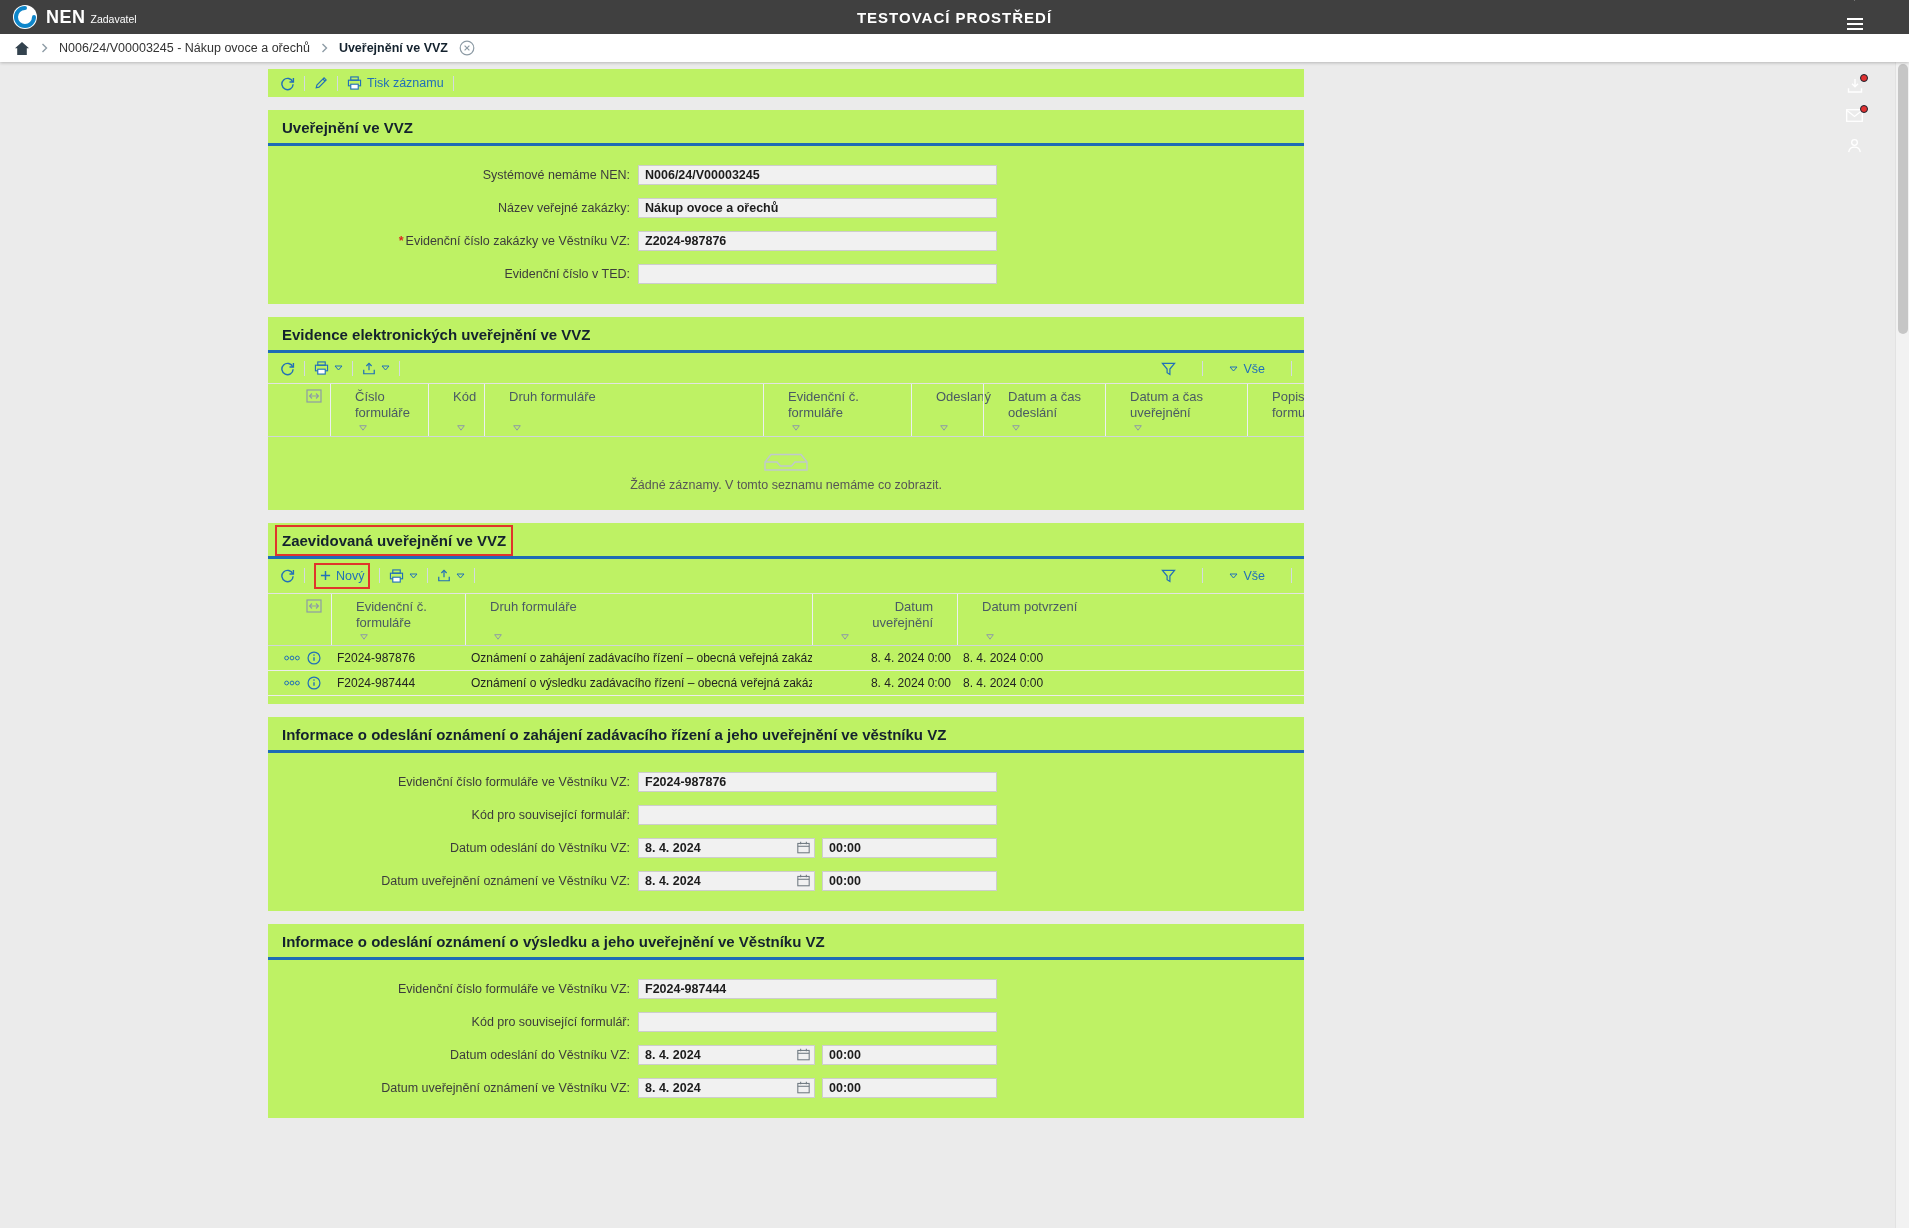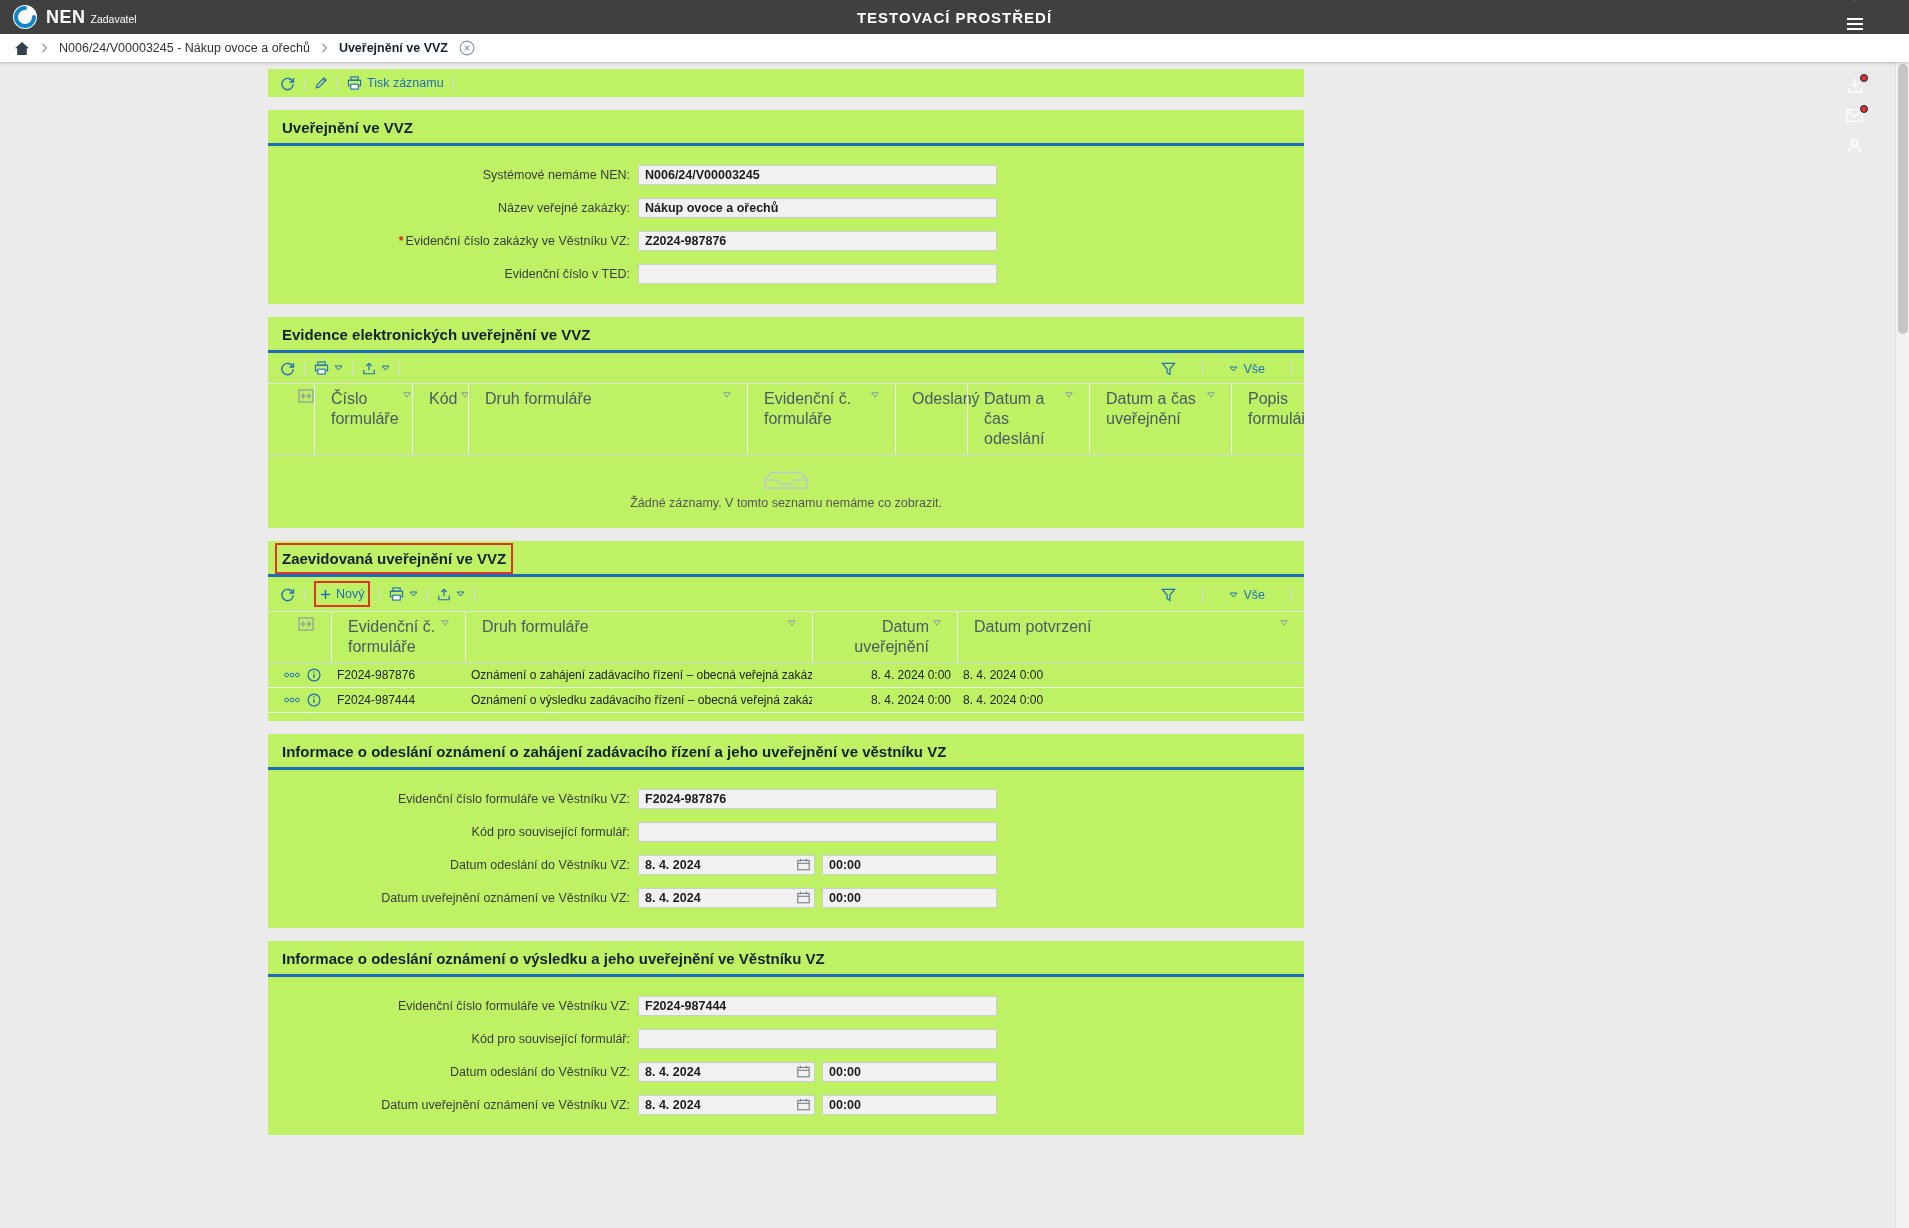--- a/index.html
+++ b/index.html
@@ -62,22 +62,22 @@
                 font-family:inherit; font-size:12.5px; font-weight:bold; color:#1c1c1c; padding:0 6px; }
   .form-row > .form-input.full { width:359px; margin-left:8px; }
   .date-wrap { position:relative; margin-left:8px; display:inline-flex; }
   .form-input.date { width:177px; padding-right:22px; }
   .cal-btn { position:absolute; right:5px; top:3px; color:#707a82; cursor:pointer; line-height:0; }
   .form-input.time { width:175px; margin-left:7px; }
 
   
   .grid-head { display:flex; border-top:1px solid #e3e3e3; border-bottom:1px solid #cfd6da; padding-left:14px; }
   .gh-cell { display:flex; align-items:flex-start; justify-content:space-between;
-             padding:5px 16px; font-size:16px; color:#4a5a64; line-height:1.25;
-             border-left:1px solid #eceff1; cursor:pointer; }
+             padding:5px 24px; font-size:13px; color:#4a5a64; line-height:1.25;
+             border-left:1px solid #eceff1; cursor:pointer;flex-direction:column; }
   .gh-cell:first-child { border-left:none; }
   .gh-cell .tri { margin-top:3px; margin-left:4px; flex:none; }
   .grid-row { display:flex; align-items:center; height:25px; border-bottom:1px solid #ececec;
               padding-left:14px; font-size:12px; }
   .gr-cell { padding:0 6px; white-space:nowrap; overflow:hidden; }
   .row-icons { display:flex; align-items:center; gap:7px; padding:0 2px; }
 
   
   .evc0{width:30px;} .evc1{width:98px;} .evc2{width:56px;} .evc3{width:279px;}
   .evc4{width:148px;} .evc5{width:72px;} .evc6{width:122px;} .evc7{width:142px;}

